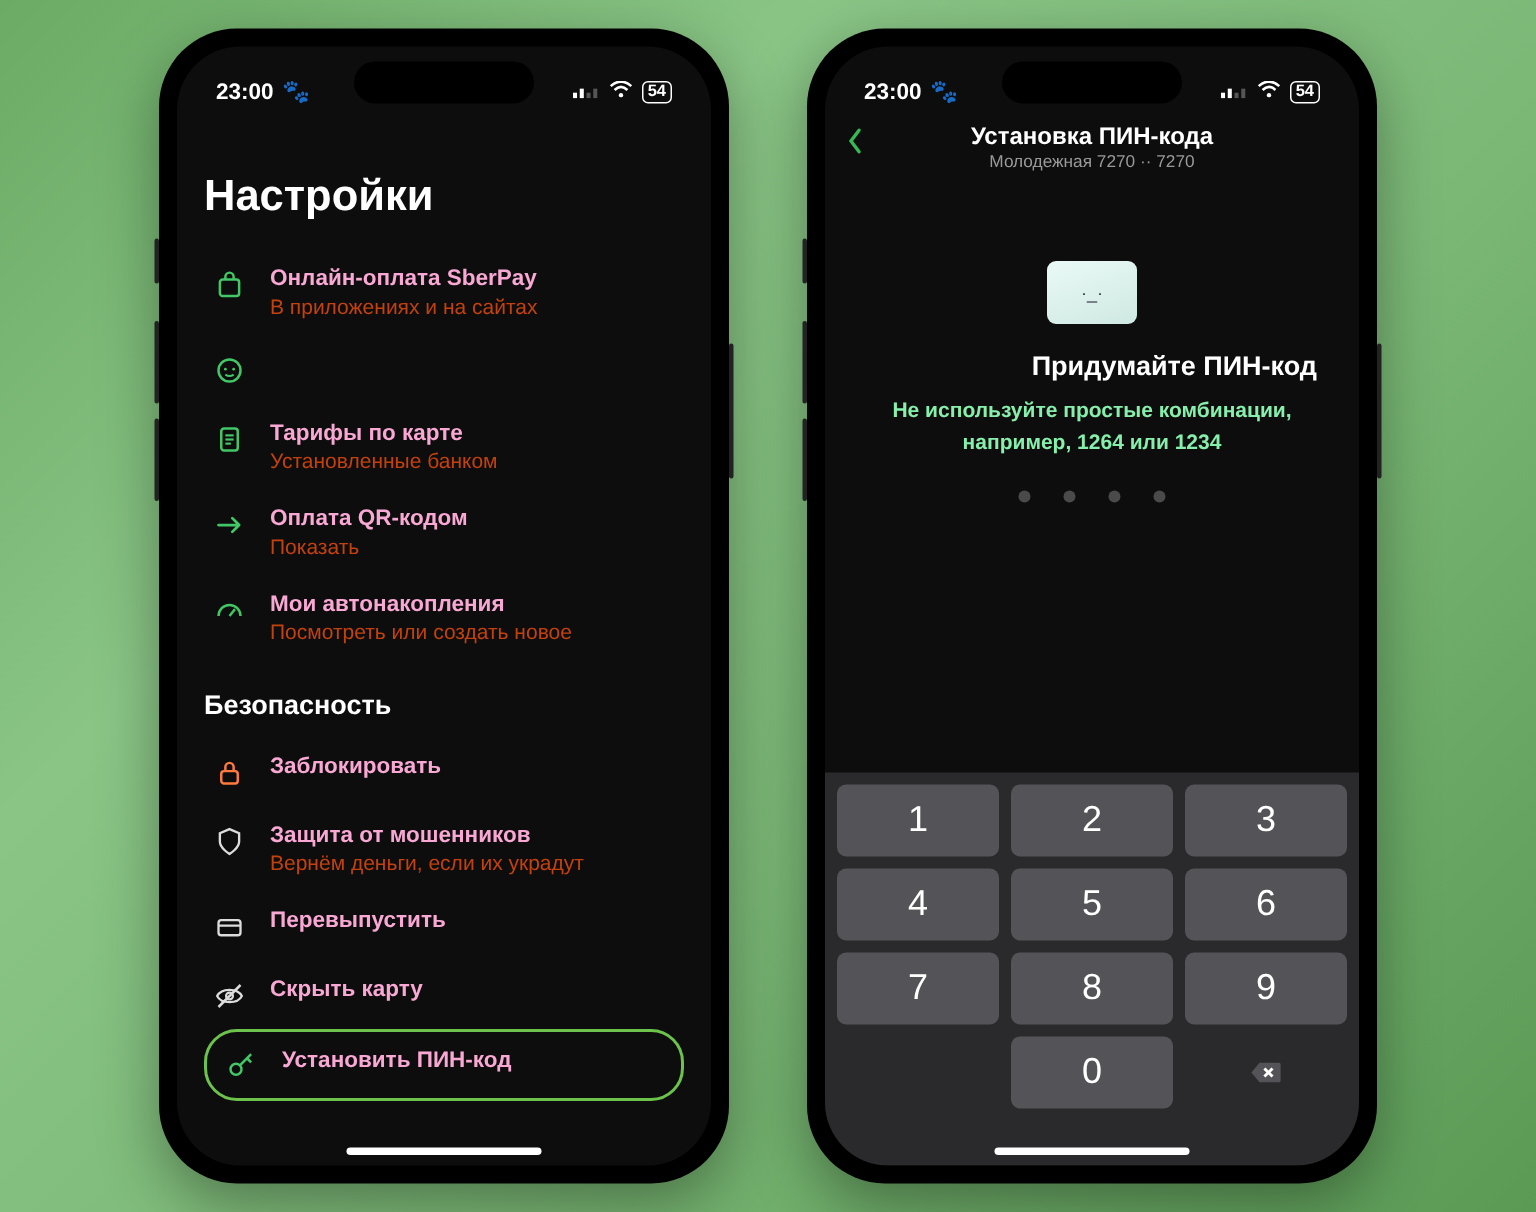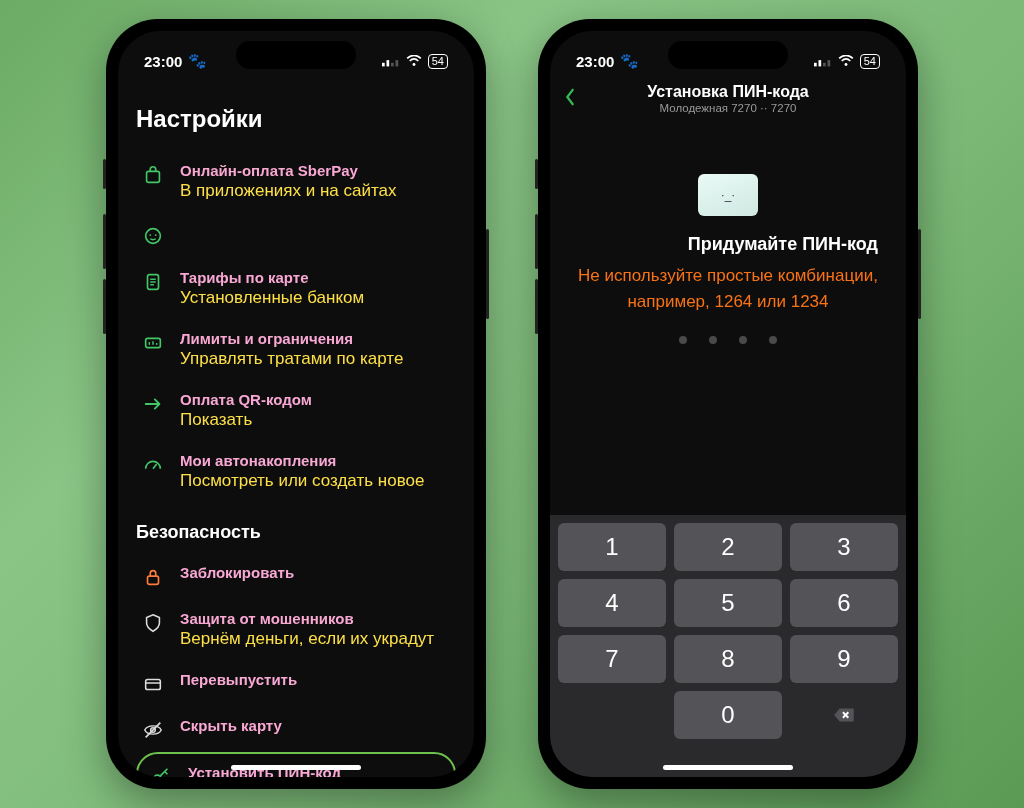--- a/index.html
+++ b/index.html
@@ -25,58 +25,58 @@
   .notch {
     position:absolute; top:10px; left:50%; transform:translateX(-50%);
     width:120px; height:28px; background:#000; border-radius:20px; z-index:10;
   }
   .statusbar {
     display:flex; justify-content:space-between; align-items:center;
     padding: 14px 26px 0 26px; height:46px; font-size:15px; font-weight:600;
   }
   .status-left { display:flex; align-items:center; gap:6px; }
   .status-right { display:flex; align-items:center; gap:6px; }
-  .battery-box { border:1.5px solid #fff; border-radius:4px; padding:0 3px; font-size:11px; line-height:13px; font-weight:400;text-align:right;}
+  .battery-box { border:1.5px solid #fff; border-radius:4px; padding:0 3px; font-size:11px; line-height:13px; font-weight:700;text-align:right;}
   .content { padding: 10px 18px 0 18px; }
-  .page-title { font-size:24px; font-weight:700; margin: 18px 0 18px 0; }
+  .page-title { font-size:29px; font-weight:700; margin: 28px 0 18px 0; }
   .row {
     display:flex; align-items:flex-start; gap:16px;
     padding:11px 6px; border-radius:10px;
   }
   .row-icon {
     width:22px; height:22px; flex:0 0 22px; margin-top:2px;
     display:flex; align-items:center; justify-content:center;
   }
   .row-icon svg { width:22px; height:22px; }
   .row-text { flex:1; }
   .row-title { font-size:15px; font-weight:600; color:#f9a8d4; }
-  .row-sub { font-size:17px; color:#fde047; margin-top:2px; }
+  .row-sub { font-size:14px; color:#c2410c; margin-top:2px; }
   .section-title { font-size:18px; font-weight:700; margin:20px 0 10px 0; }
   .highlight { border:2px solid #6cc24a; border-radius:22px; padding:10px 12px; }
   .home-indicator {
     position:absolute; bottom:7px; left:50%; transform:translateX(-50%);
     width:130px; height:5px; background:#fff; border-radius:3px;
   }
 
   
   .nav {
-    display:flex; align-items:center; padding:6px 14px 0 14px; gap:20px;
+    display:flex; align-items:flex-start; padding:6px 14px 0 14px; gap:20px;
   }
   .back-chev { color:#35b955; font-size:22px; width:30px; }
   .nav-center { flex:1; text-align:center; }
   .nav-title { font-size:16px; font-weight:700; }
   .nav-sub { font-size:11.5px; color:#9a9a9a; margin-top:1px; }
   .pin-area { text-align:center; margin-top:60px; padding:0 28px; }
   .card-illus {
     width:60px; height:42px; margin:0 auto 18px auto; border-radius:6px;
     background: linear-gradient(160deg,#eafaf6,#cfe8e2);
     display:flex; align-items:center; justify-content:center; color:#334; font-size:12px;
   }
   .pin-title { font-size:18px; font-weight:700; margin-bottom:8px;text-align:right; }
-  .pin-hint { font-size:17px; color:#f97316; line-height:1.5; }
+  .pin-hint { font-size:14px; color:#86efac; line-height:1.5;font-weight:bold; }
   .pin-dots { margin-top:22px; display:flex; justify-content:center; gap:22px; }
   .pin-dot { width:8px; height:8px; border-radius:50%; background:#4a4a4a; }
   .keypad {
     position:absolute; bottom:0; left:0; right:0;
     background:#2a2a2c; padding:8px 8px 38px 8px;
     display:grid; grid-template-columns:repeat(3,1fr); gap:8px;
   }
   .key {
     background:#545458; border-radius:6px; height:48px;
     display:flex; align-items:center; justify-content:center;
@@ -150,34 +150,20 @@
               <svg viewBox="0 0 24 24">
                 <rect x="6" y="4" width="12" height="16" rx="2" stroke="#42c767" stroke-width="1.8" fill="none"></rect>
                 <line x1="9" y1="9" x2="15" y2="9" stroke="#42c767" stroke-width="1.6"></line>
                 <line x1="9" y1="12" x2="15" y2="12" stroke="#42c767" stroke-width="1.6"></line>
                 <line x1="9" y1="15" x2="13" y2="15" stroke="#42c767" stroke-width="1.6"></line>
               </svg>
             </div>
             <div class="row-text">
               <div class="row-title">Тарифы по карте</div>
               <div class="row-sub">Установленные банком</div>
-            </div>
-          </div>
-          <div class="row">
-            <div class="row-icon">
-              <svg viewBox="0 0 24 24">
-                <rect x="4" y="7" width="16" height="10" rx="2" stroke="#42c767" stroke-width="1.8" fill="none"></rect>
-                <line x1="8" y1="14" x2="8" y2="11" stroke="#42c767" stroke-width="1.6"></line>
-                <line x1="12" y1="14" x2="12" y2="10" stroke="#42c767" stroke-width="1.6"></line>
-                <line x1="16" y1="14" x2="16" y2="12" stroke="#42c767" stroke-width="1.6"></line>
-              </svg>
-            </div>
-            <div class="row-text">
-              <div class="row-title">Лимиты и ограничения</div>
-              <div class="row-sub">Управлять тратами по карте</div>
             </div>
           </div>
           <div class="row">
             <div class="row-icon">
               <svg viewBox="0 0 24 24">
                 <path d="M4 12 H18 M14 7 L19 12 L14 17" stroke="#42c767" stroke-width="2" fill="none" stroke-linecap="round" stroke-linejoin="round"></path>
               </svg>
             </div>
             <div class="row-text">
               <div class="row-title">Оплата QR-кодом</div>

